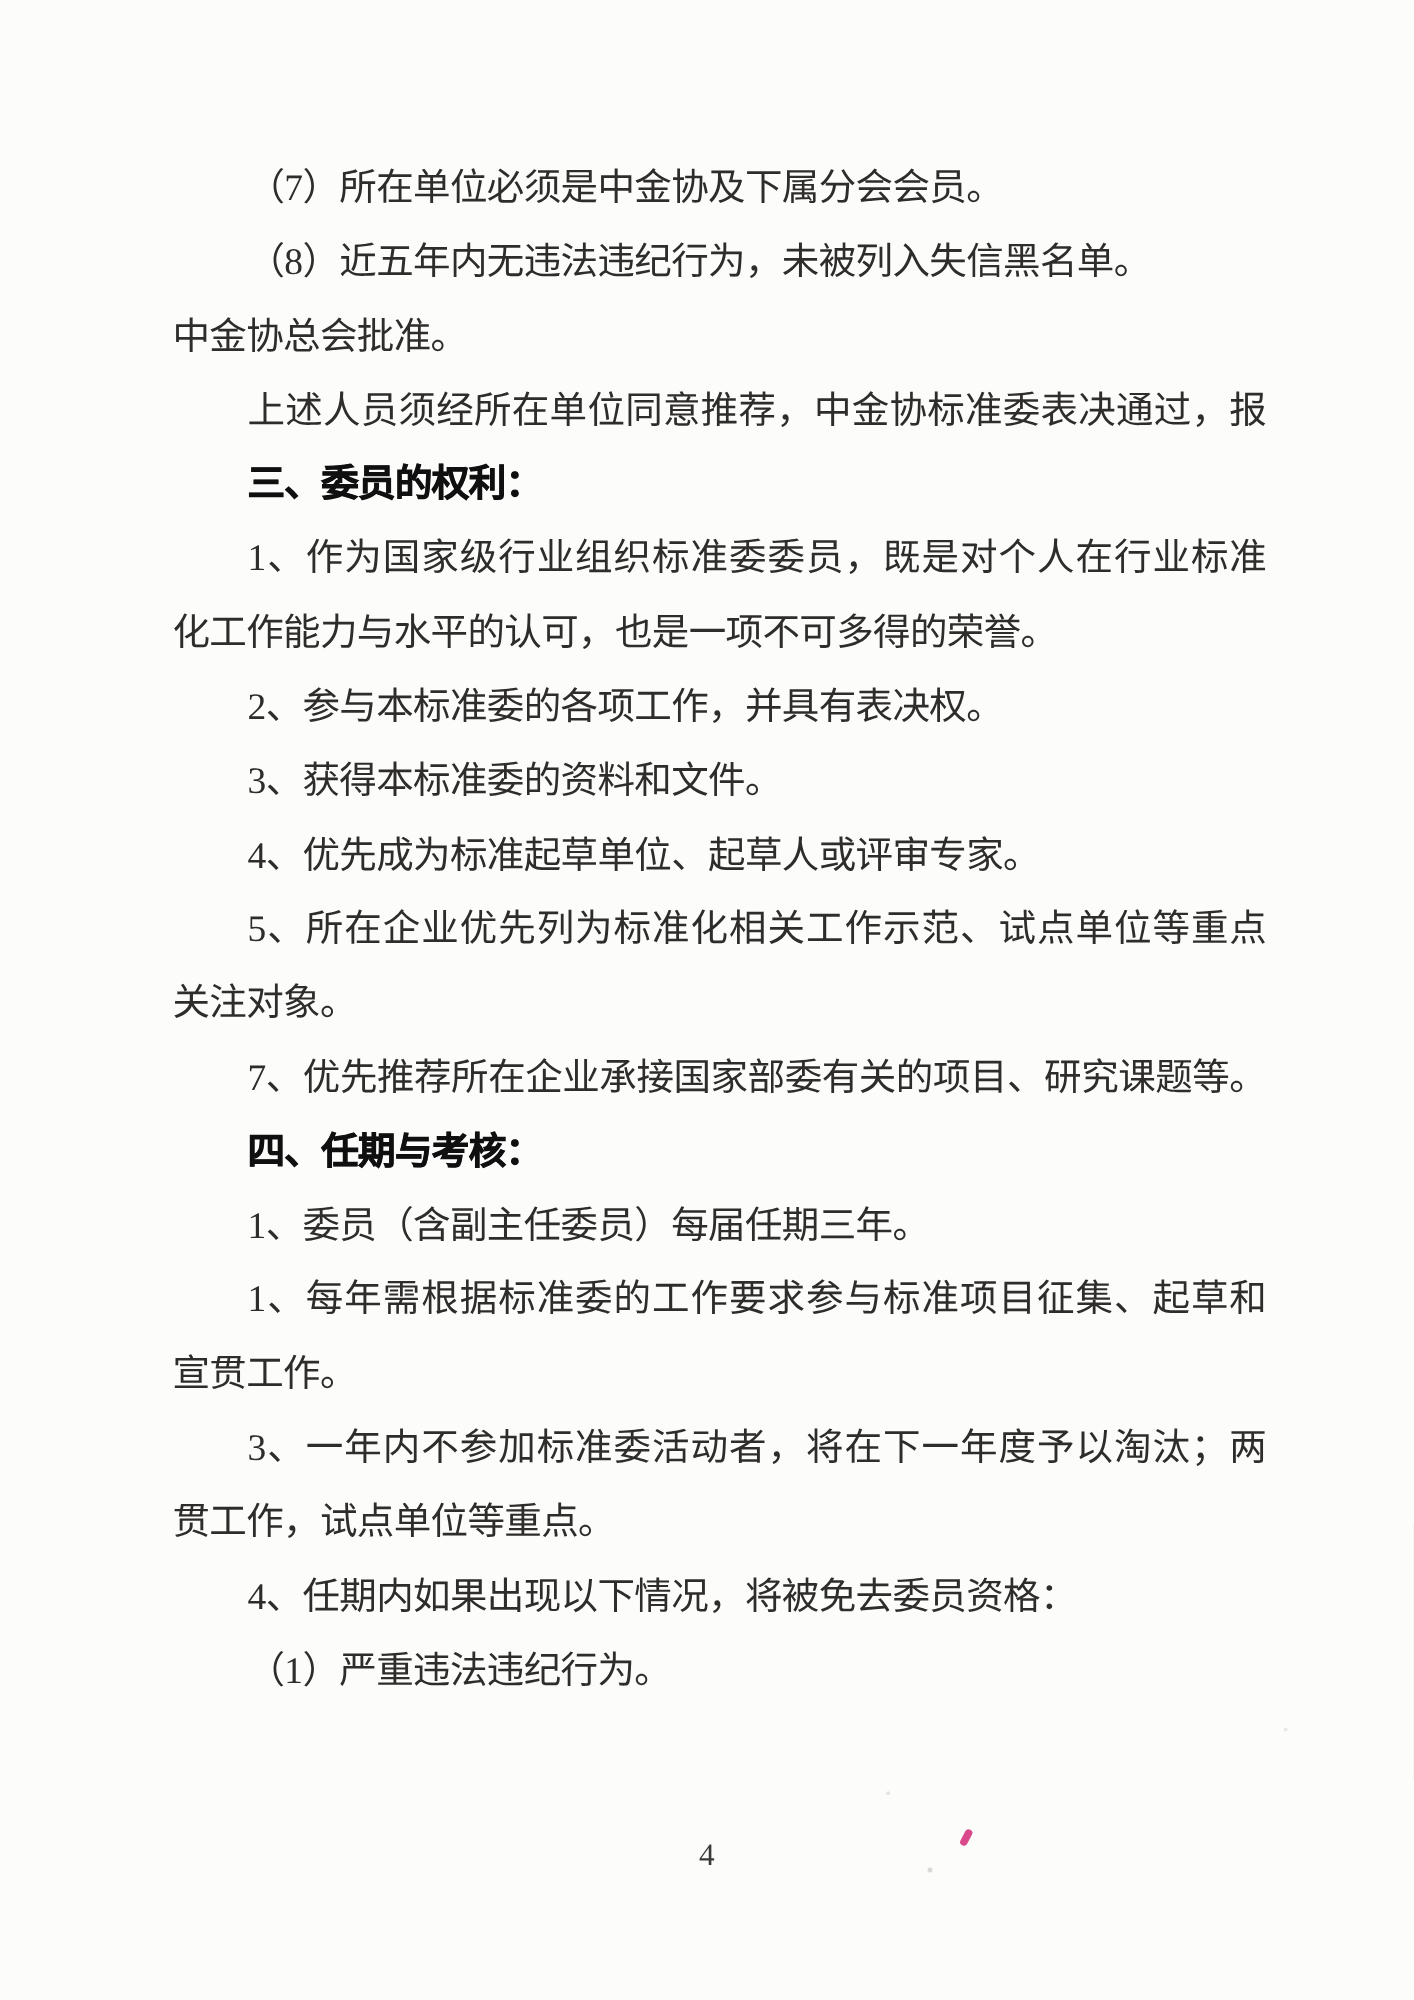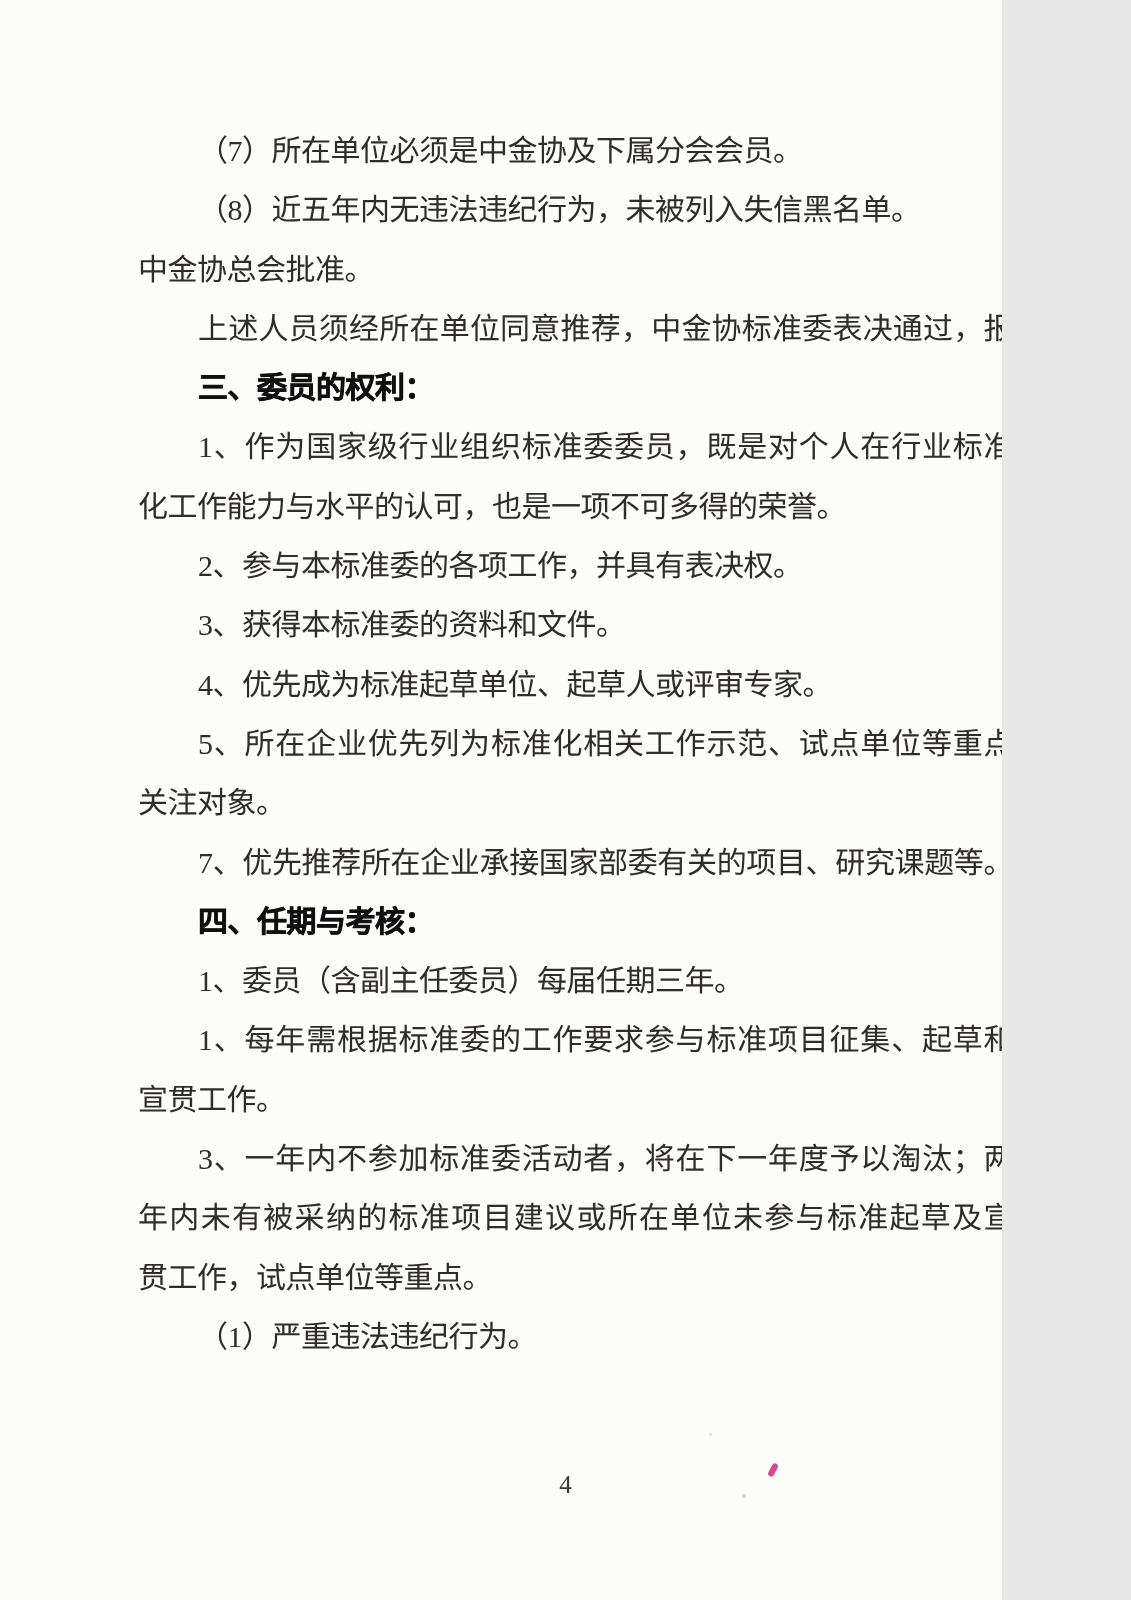--- a/index.html
+++ b/index.html
@@ -2,21 +2,21 @@
 <html lang="zh-CN"><head>
 <meta charset="utf-8">
 <style>
   html, body {
     margin: 0;
     padding: 0;
     background: #e8e8e8;
   }
   .page {
     position: relative;
-    width: 1002px;
+    width: 1131px;
     height: 1600px;
     background: #fcfcfb;
     overflow: hidden;
     font-family: "Liberation Serif", "DejaVu Serif", serif;
     color: #2e2d2b;
     text-decoration: underline;
   }
   .text-block {
     position: absolute;
     left: 138px;
@@ -93,22 +93,22 @@
       <div class="line indent">3、获得本标准委的资料和文件。</div>
       <div class="line indent">4、优先成为标准起草单位、起草人或评审专家。</div>
       <div class="line indent justify">5、所在企业优先列为标准化相关工作示范、试点单位等重点</div>
       <div class="line">关注对象。</div>
       <div class="line indent justify">7、优先推荐所在企业承接国家部委有关的项目、研究课题等。</div>
       <div class="line heading indent">四、任期与考核：</div>
       <div class="line indent">1、委员（含副主任委员）每届任期三年。</div>
       <div class="line indent justify">1、每年需根据标准委的工作要求参与标准项目征集、起草和</div>
       <div class="line">宣贯工作。</div>
       <div class="line indent justify">3、一年内不参加标准委活动者，将在下一年度予以淘汰；两</div>
-      <div class="line justify">年内未有被采纳的标准项目建议或所在单位未参与标准起草及宣</div>
       <div class="line">贯工作，试点单位等重点。</div>
+      <div class="line indent">4、任期内如果出现以下情况，将被免去委员资格：</div>
       <div class="line indent">（1）严重违法违纪行为。</div>
     </div>
 
   <div class="page-number">4</div>
 
   <div class="pink-mark" style="background: rgb(214, 53, 126);"></div>
 
   <div class="speck s1"></div>
   <div class="speck s2"></div>
   <div class="speck s3"></div>

